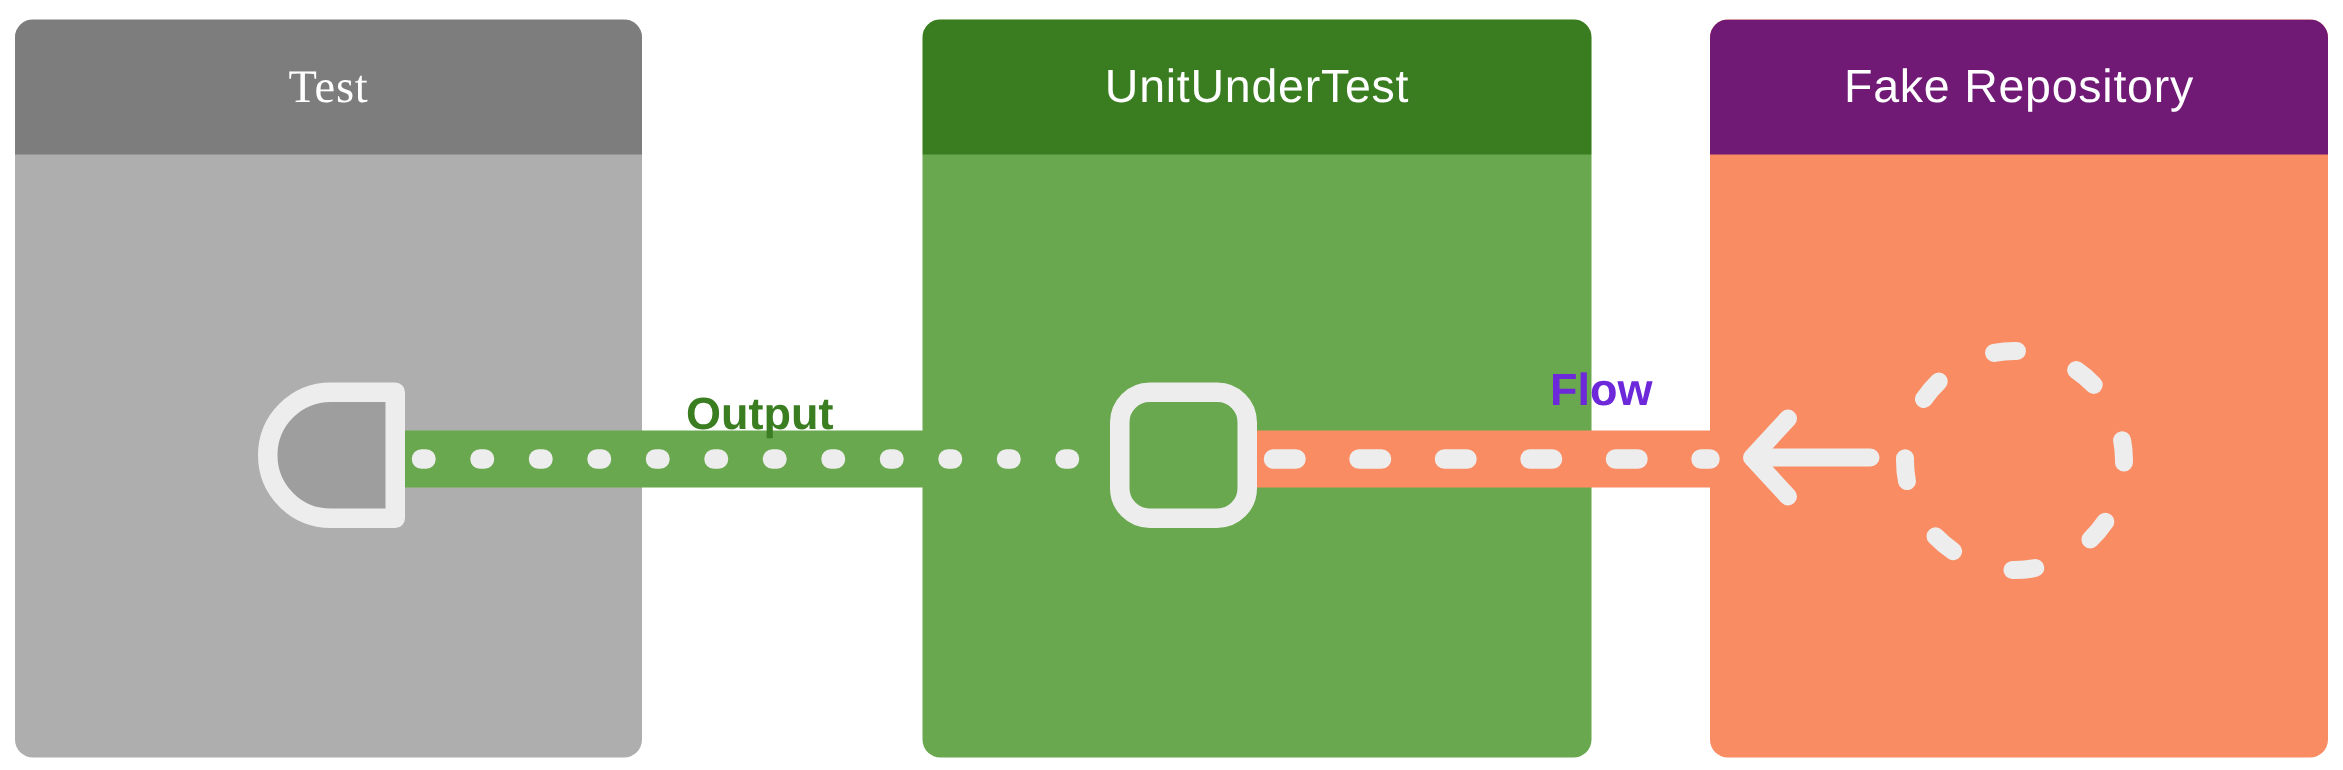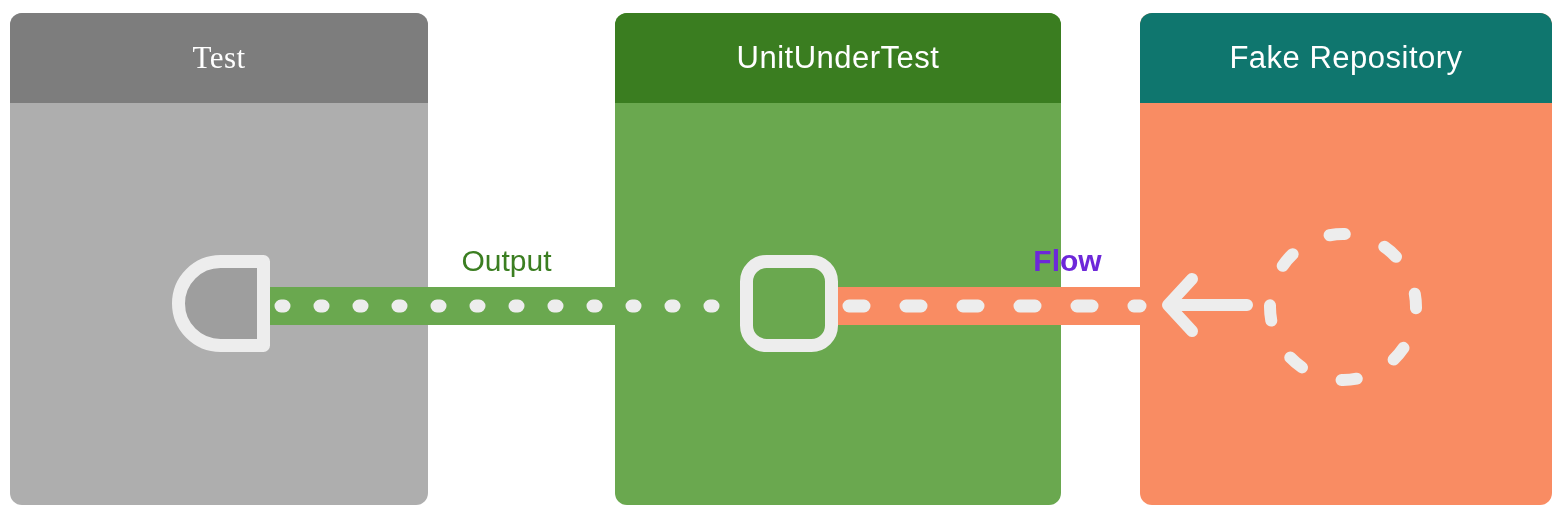--- a/index.html
+++ b/index.html
@@ -29,40 +29,41 @@
     justify-content: center;
     color: #ffffff;
     font-size: 31px;
     letter-spacing: 0.5px;
   }
   #box-test   { left: 10px;   width: 418px; background: #aeaeae; }
   #box-test .box-header { background: #7d7d7d; font-family: Liberation Serif, serif; }
   #box-uut    { left: 585px;  width: 446px; background: #6aa84f; margin-left: 30px; }
   #box-uut .box-header  { background: #3a7d20; }
   #box-fake   { left: 1140px; width: 412px; background: #f98c63; }
-  #box-fake .box-header { background: #0f766e; }
+  #box-fake .box-header { background: #701a75; }
 
   .overlay {
     position: absolute;
     left: 0; top: 0;
     width: 1562px;
     height: 513px;
   }
   .conn-label {
     position: absolute;
     top: 245px;
     text-align: center;
     font-size: 30px;
     line-height: 32px;
   }
   #label-output {
     left: 428px;
     width: 157px;
-    font-weight: 400;
+    font-weight: 700;
     color: #3b7e21;
+    margin-top: 16px;
   }
   #label-flow {
     left: 995px;
     width: 145px;
     font-weight: 700;
     color: #6d28d9;
   }
 </style>
 </head>
 <body>

